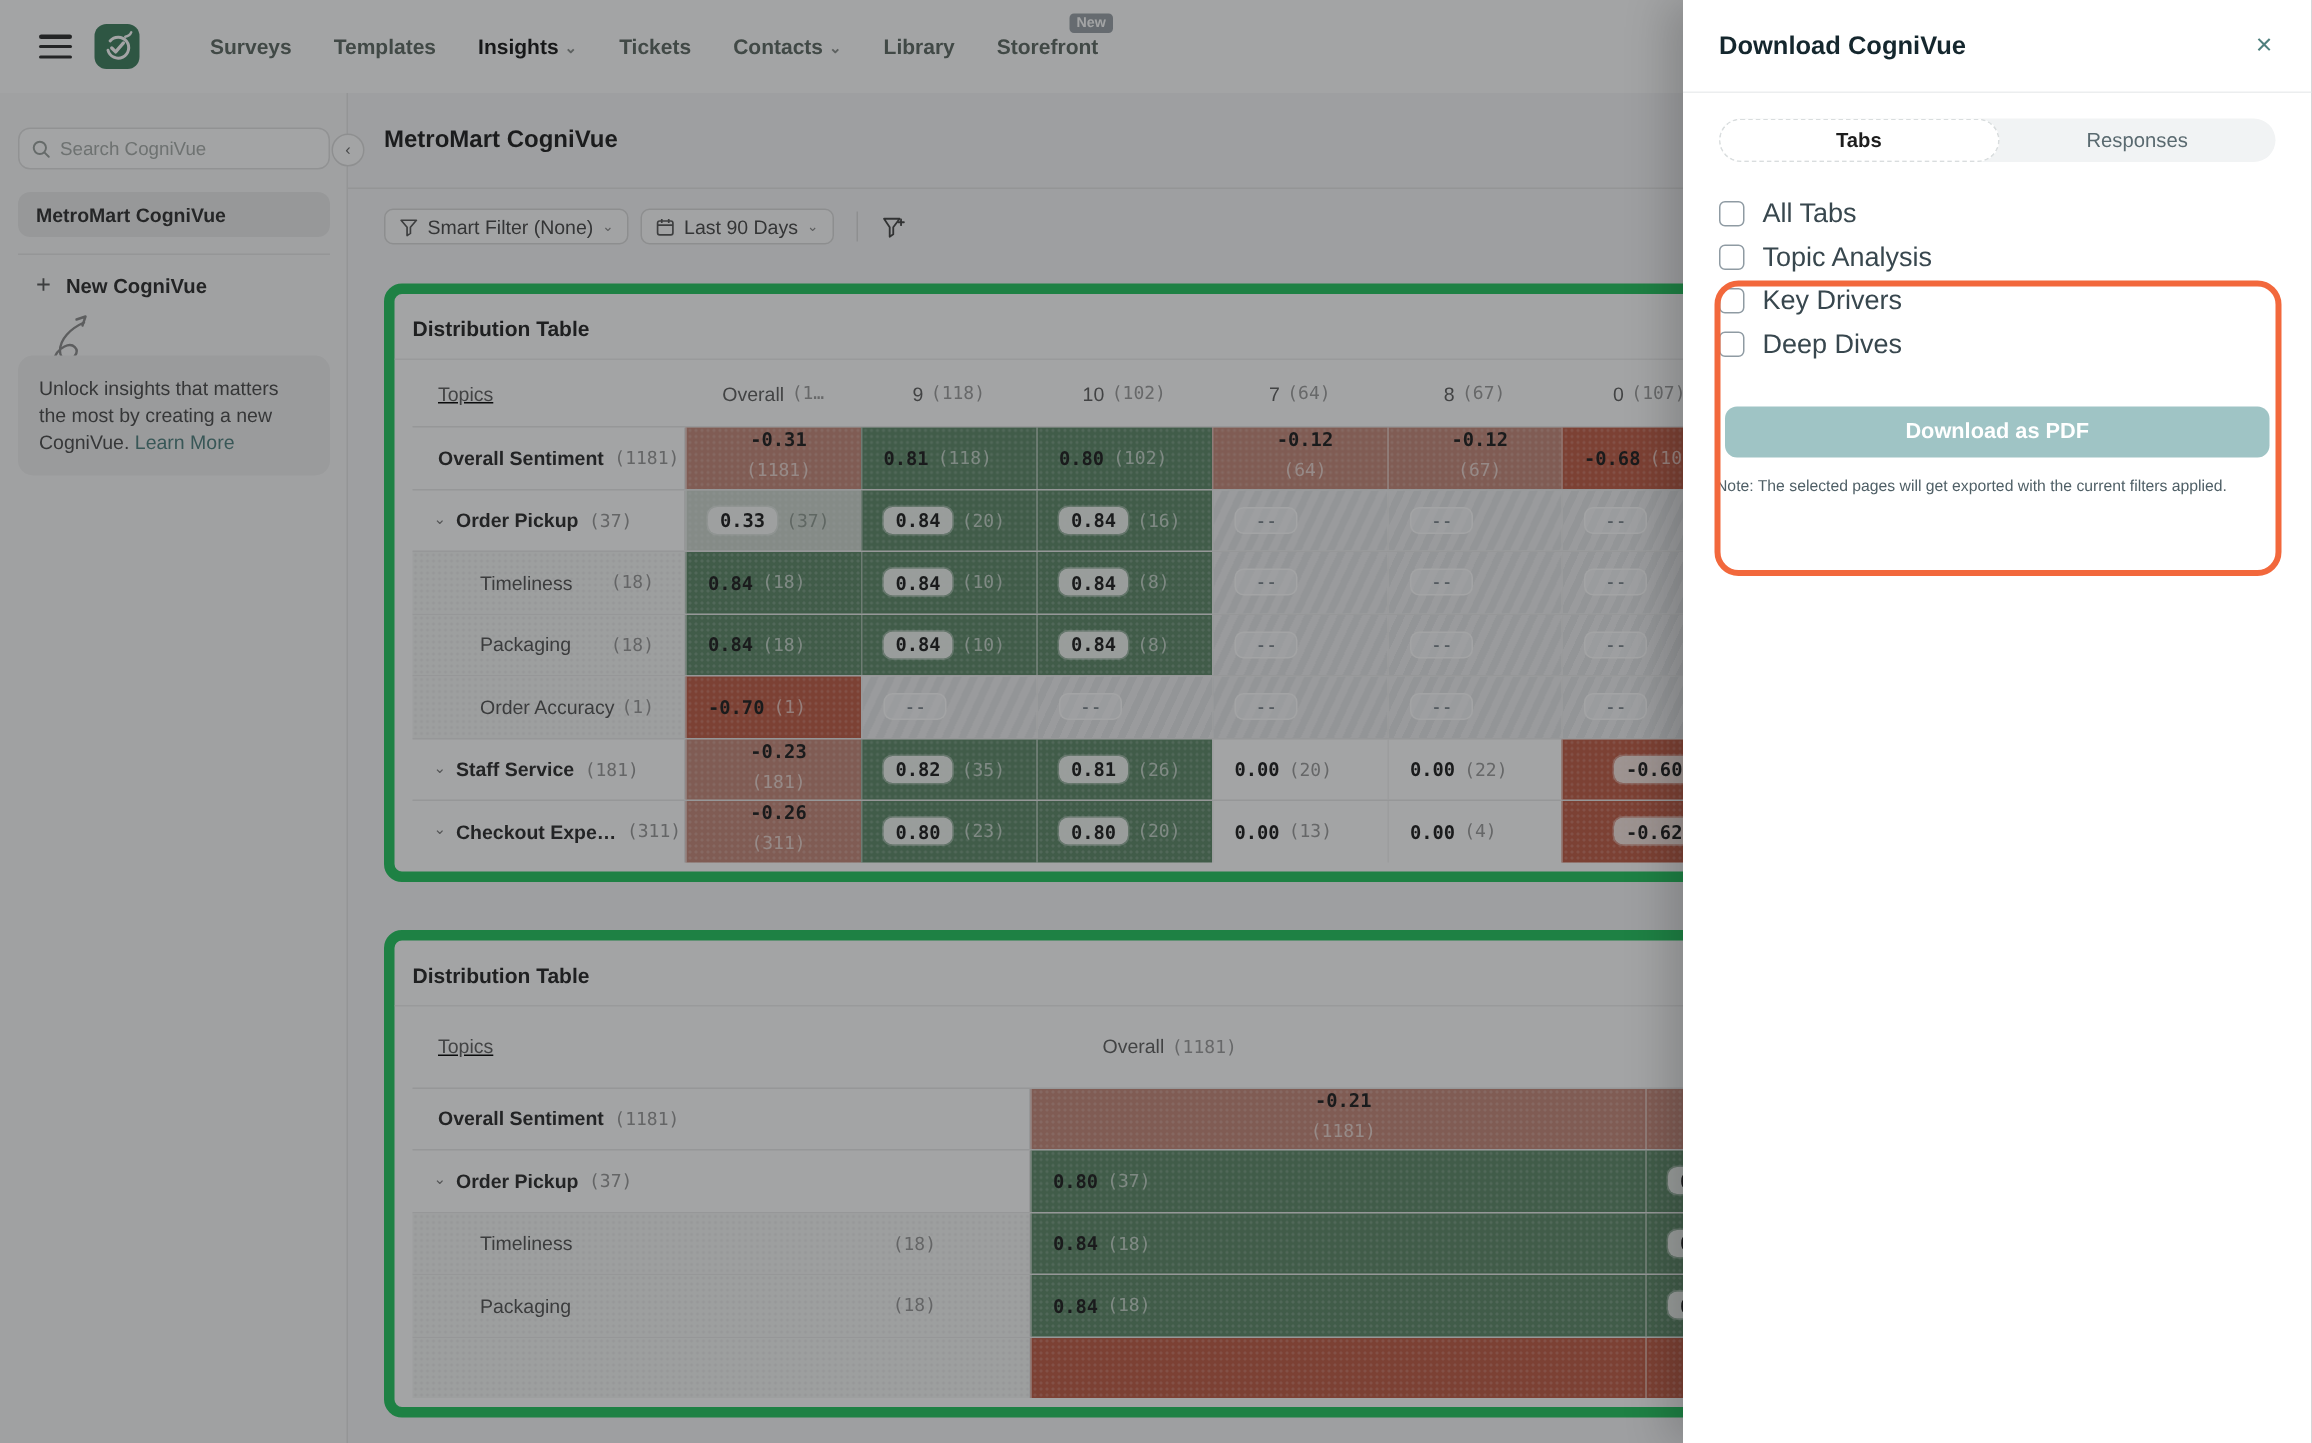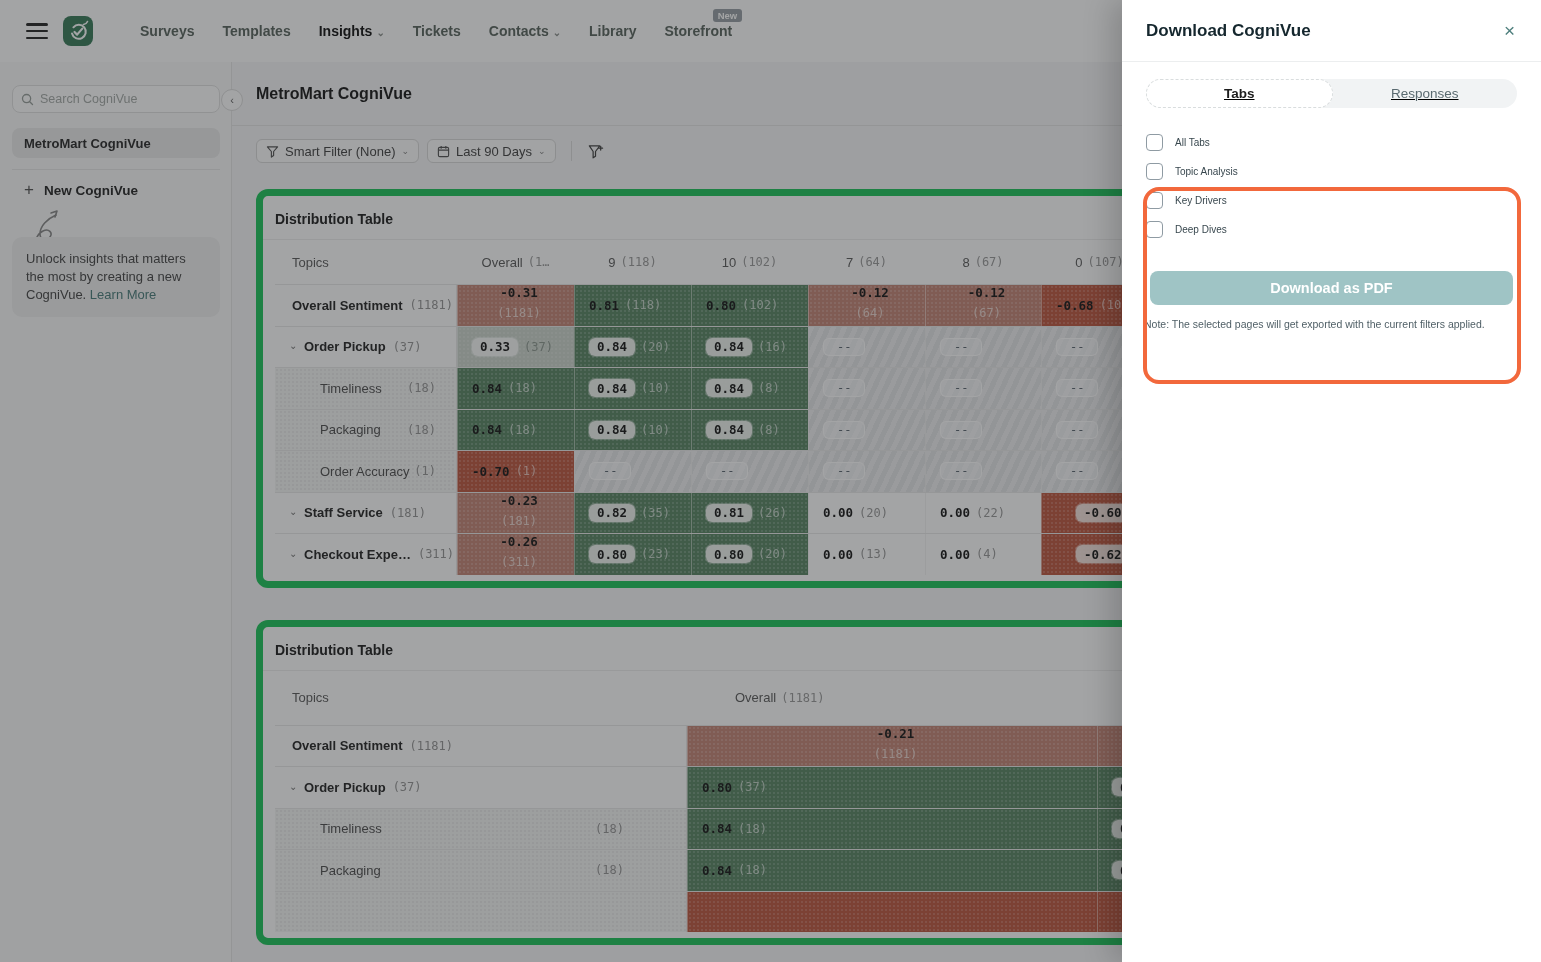--- a/index.html
+++ b/index.html
@@ -70,21 +70,21 @@
   .card { background:#fff; border:7px solid #22c55e; border-radius:12px; margin:26px 24px 0 24px;
           width:1246px; overflow:hidden; }
   .card + .card { margin-top:32px; }
   .card-h { padding:15px 12px 12px 12px; font-size:14px; font-weight:700; color:#242424; border-bottom:1px solid #EFEFEF; }
   .dtable { padding:0 0 6px 12px; }
 
   .t-row { display:grid; grid-template-columns:var(--cols); min-height:41.5px; border-top:1px solid #E9E9E9; }
   .t-row.t-head { min-height:44px; border-top:none; }
   .t2 .t-row.t-head { min-height:54px; }
   .hcell { display:flex; align-items:center; justify-content:center; gap:5px; }
-  .hcell.topics-head { justify-content:flex-start; padding-left:17px; }
+  .hcell.topics-head { justify-content:flex-start; padding-left:17px;text-decoration:underline; }
   .t2 .hcell { justify-content:flex-start; padding-left:48px; }
   .t2 .hcell.topics-head { padding-left:17px; }
   .hlabel { font-size:13px; color:#5E5E5E; }
   .hcnt { font-family:"DejaVu Sans Mono", monospace; font-size:12px; color:#9C9C9C; }
 
   .topic { display:flex; align-items:center; padding-left:17px; border-right:1px solid #E9E9E9; }
   .topic.parent { padding-left:14px; }
   .topic.sub { padding-left:45px; background:#F6F7F6;
                background-image:radial-gradient(rgba(0,0,0,.045) 1px, transparent 1.1px); background-size:4px 4px; }
   .chev { font-size:10px; color:#7a7a7a; width:15px; margin-top:-2px; }
@@ -119,28 +119,28 @@
   .dim { position:absolute; inset:0; background:rgba(26,28,30,.40); z-index:50; pointer-events:none; }
 
   
   .modal { position:absolute; top:0; right:0; bottom:0; width:419px; background:#fff; z-index:100;
            box-shadow:-10px 0 28px rgba(0,0,0,.18); }
   .m-head { height:62px; display:flex; align-items:center; justify-content:space-between;
             padding:0 26px 0 24px; border-bottom:1px solid #ECEEEF; }
   .m-title { font-size:17px; font-weight:700; color:#15272E; }
   .m-close { font-size:19px; color:#4E7F7D; cursor:pointer; line-height:1; }
   .m-body { padding:17px 24px 0 24px; position:relative; }
-  .seg { display:flex; background:#F1F3F4; border-radius:17px; height:29px;text-decoration:underline; }
+  .seg { display:flex; background:#F1F3F4; border-radius:17px; height:29px; }
   .seg-btn { flex:1; display:flex; align-items:center; justify-content:center; font-size:13.5px;
              color:#5A6A70; cursor:pointer; border-radius:16px; }
   .seg-btn.active { background:#fff; border:1px dashed #D9DDDE; font-weight:700; color:#1d1d1d; }
   .opts { margin-top:26px; display:flex; flex-direction:column; gap:12px; }
   .opt { display:flex; align-items:center; gap:12px; height:17px; cursor:pointer; }
   .cbox { width:17px; height:17px; border:1.6px solid #8F9BA3; border-radius:4px; background:#fff; flex:none; }
-  .olabel { font-size:10px; color:#38474E; }
+  .olabel { font-size:18px; color:#38474E; }
   .dl-btn { margin:33px 4px 0 4px; height:34px; background:#9FC4C5; border:none; border-radius:8px;
             width:calc(100% - 8px); color:#fff; font-size:14.5px; font-weight:700; cursor:pointer;
             font-family:"Liberation Sans", sans-serif; }
   .note { margin-top:13px; font-size:10.5px; color:#4F5F66; white-space:nowrap; margin-left:-2px; }
   .annotation { position:absolute; left:21px; width:378px; top:125px; height:197px;
                 border:4px solid #F2683C; border-radius:16px; pointer-events:none; z-index:10; }
 </style>
 </head>
 <body>
 

